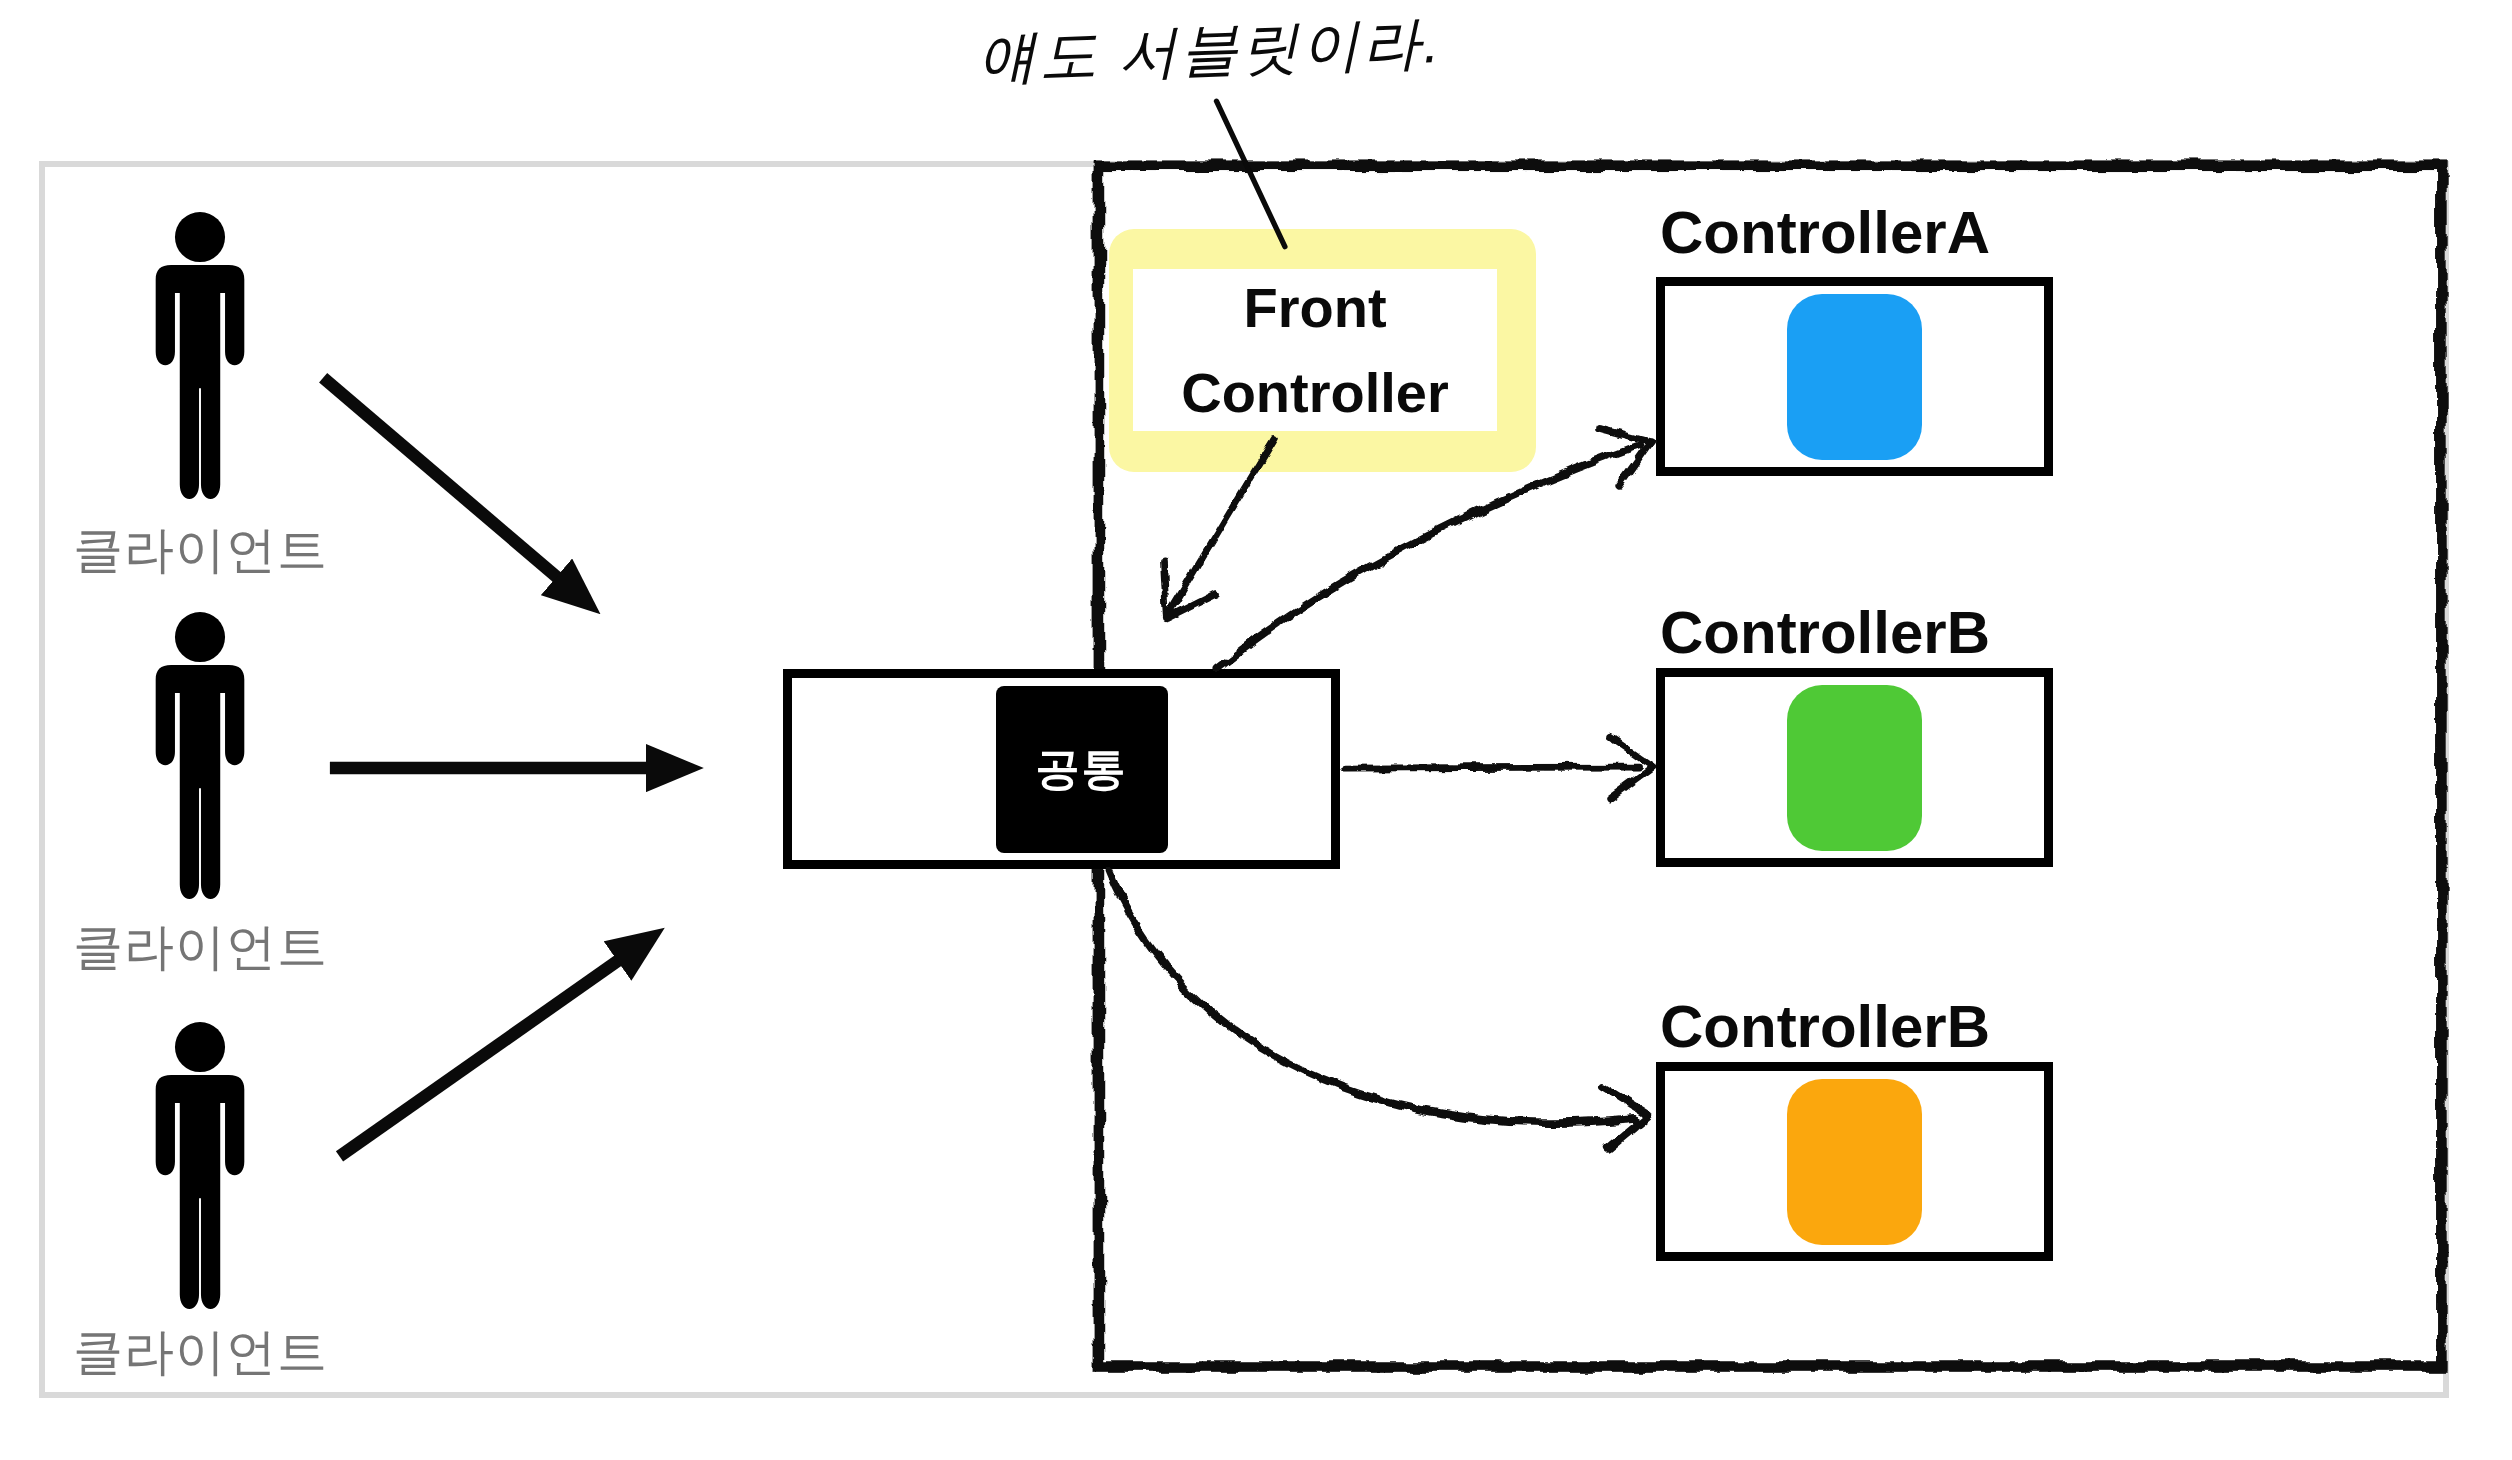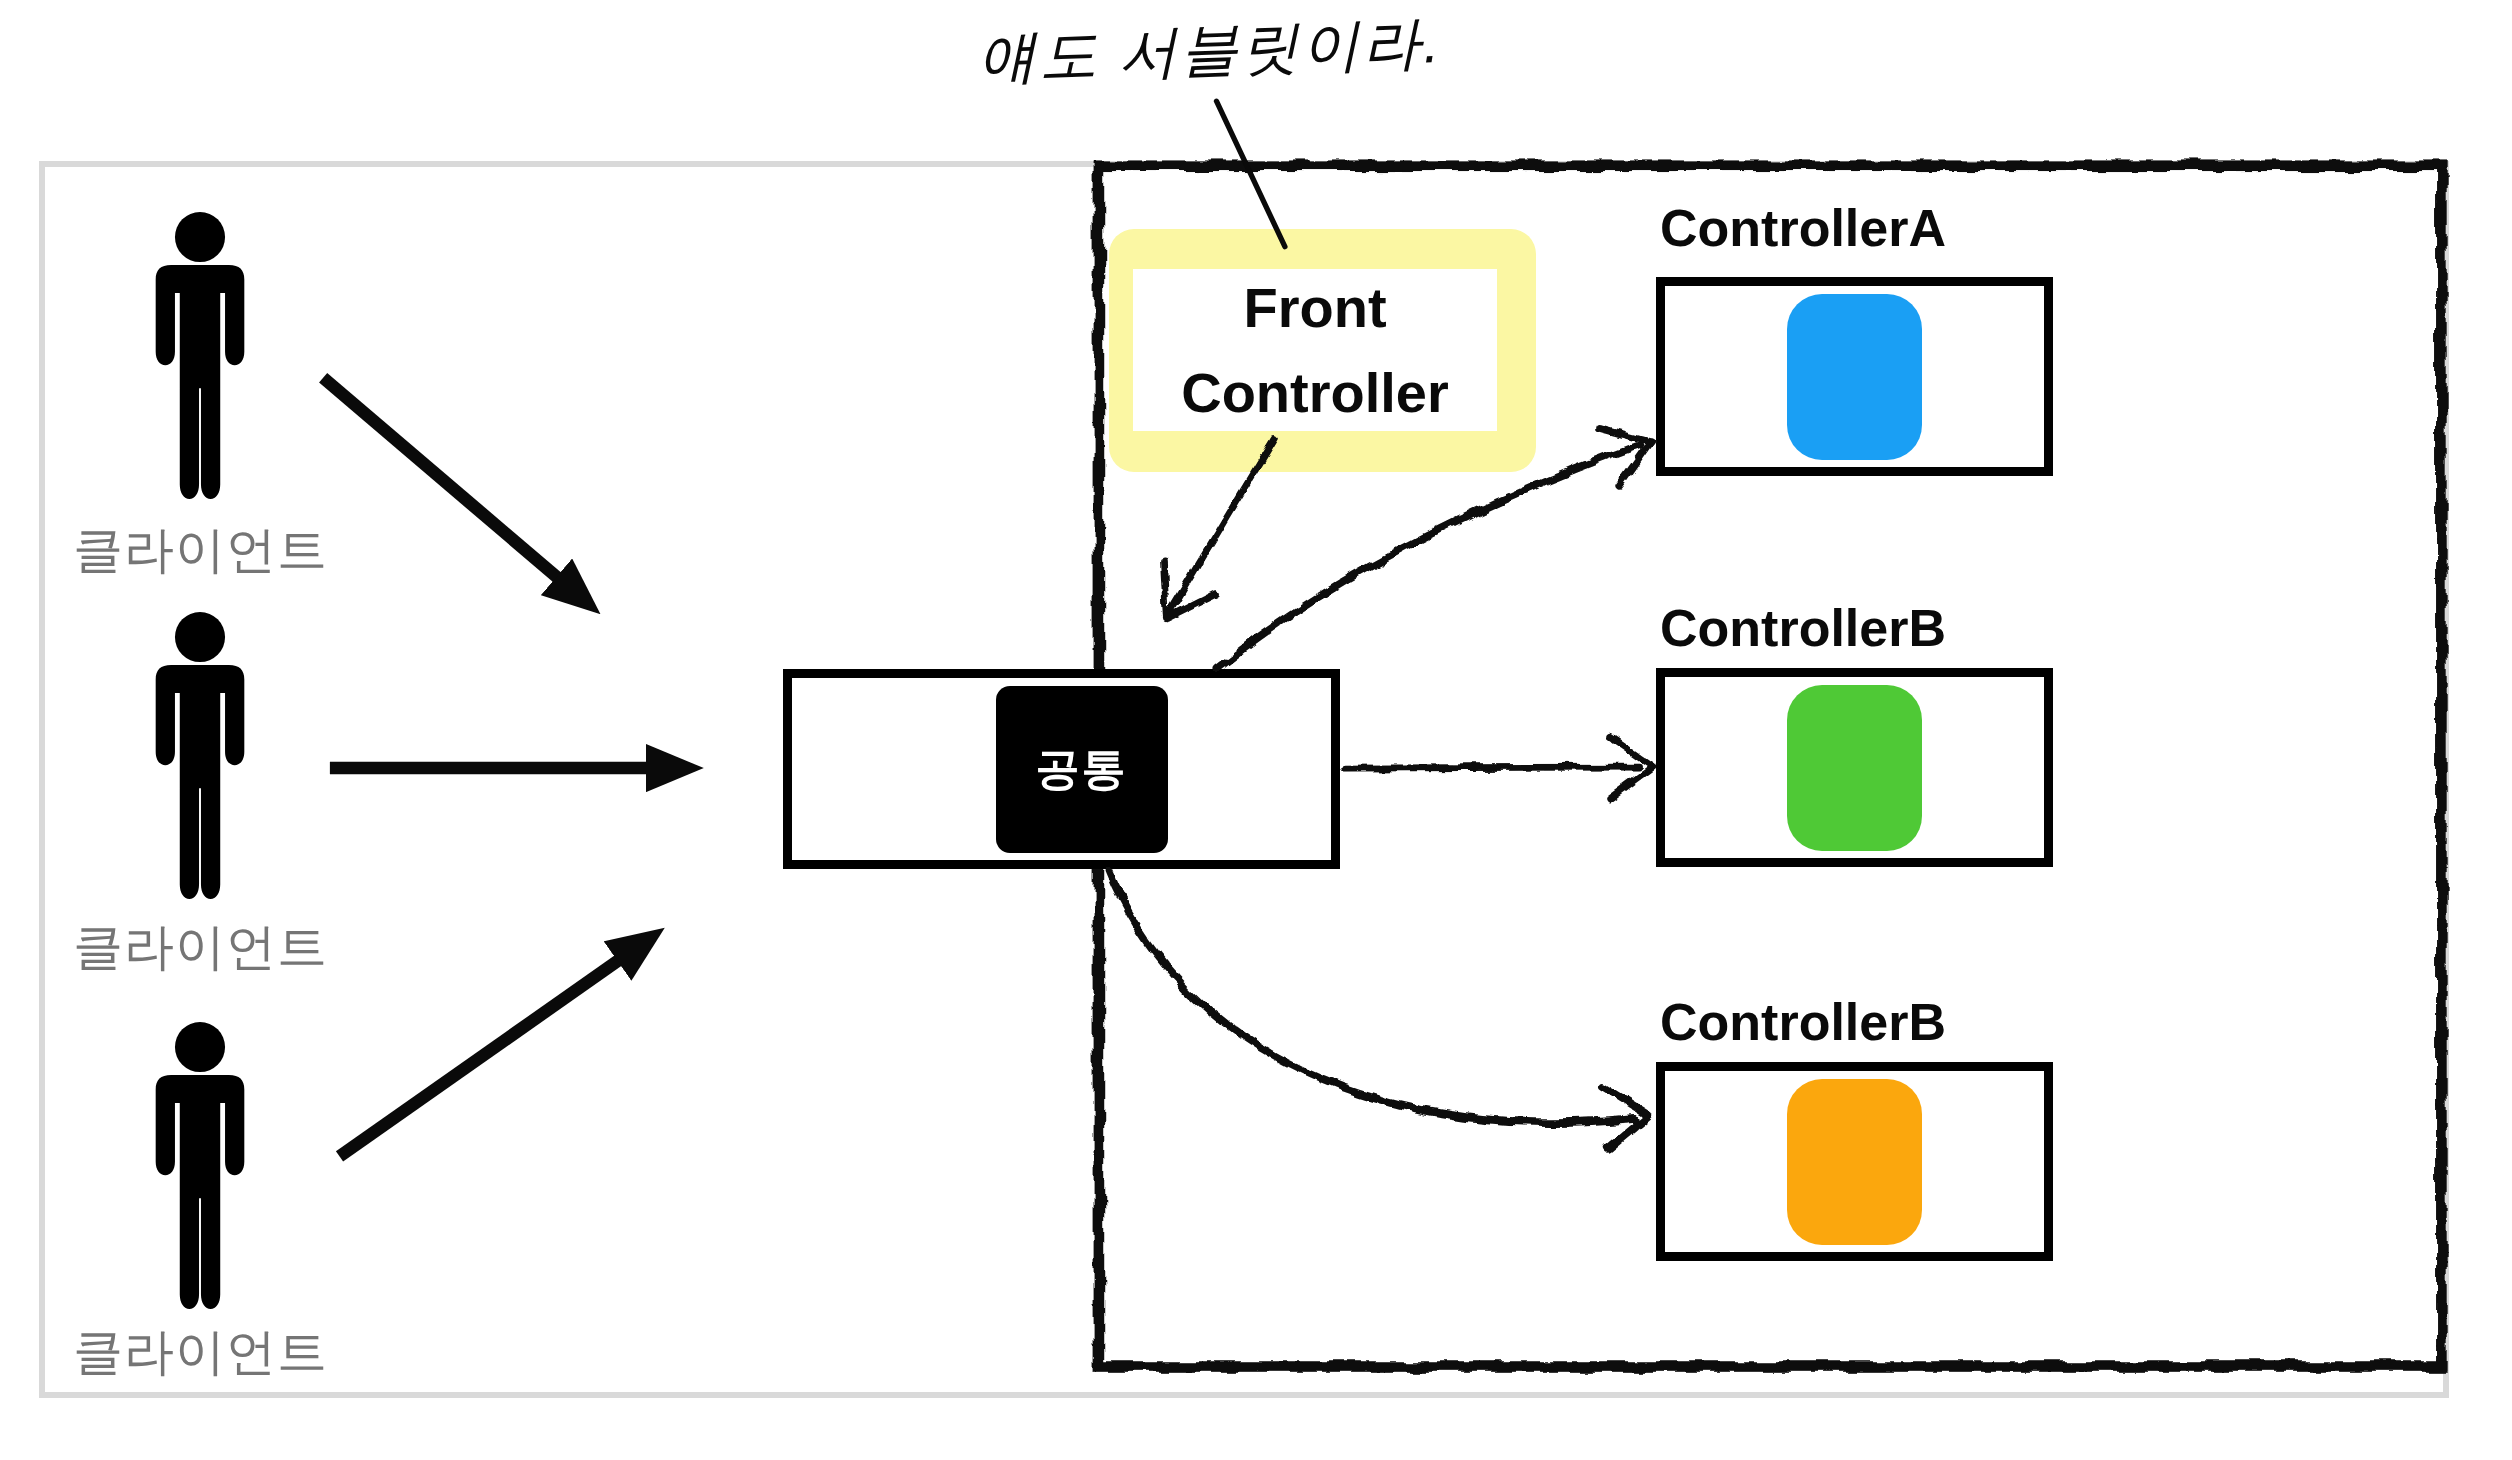--- a/index.html
+++ b/index.html
@@ -27,39 +27,39 @@
     position:absolute; left:27px; width:347px; text-align:center; z-index:2;
     font-size:50px; color:#757575; letter-spacing:1px; white-space:nowrap;
   }
 
   .common-box{
     position:absolute; left:783px; top:669px; width:557px; height:200px;
     background:#ffffff; border:9.6px solid #000; box-sizing:border-box; z-index:3;
     display:flex; align-items:center; justify-content:center;
   }
   .common-square{
-    width:172px; height:167px; border-radius:14px; margin-left:40px;
+    width:172px; height:167px; border-radius:8px; margin-left:40px;
     display:flex; align-items:center; justify-content:center;
   }
   .common-square span{color:#ffffff; font-size:44px; font-weight:bold; letter-spacing:1.9px;}
 
   .fc-highlight{
     position:absolute; left:1109px; top:229px; width:427px; height:243px;
     border-radius:25px; z-index:4;
   }
   .fc-white{
     position:absolute; left:24px; top:40px; width:364px; height:162px;
     background:#ffffff; display:flex; flex-direction:column;
     align-items:center; justify-content:space-between;
   }
   .fc-white div{font-size:56px; font-weight:bold; color:#0a0a0a; line-height:1.38;}
 
   .ctrl-title{
     position:absolute; left:1660px; z-index:3;
-    font-size:52px; font-weight:bold; color:#0a0a0a; white-space:nowrap;
+    font-size:60px; font-weight:bold; color:#0a0a0a; white-space:nowrap;
   }
   .ctrl-box{
     position:absolute; left:1656px; width:397px; height:199px;
     background:#ffffff; border:9.6px solid #000; box-sizing:border-box; z-index:3;
     display:flex; align-items:center; justify-content:center;
   }
   .ctrl-square{width:135px; height:166px; border-radius:35px;}
 </style>
 </head>
 <body>

